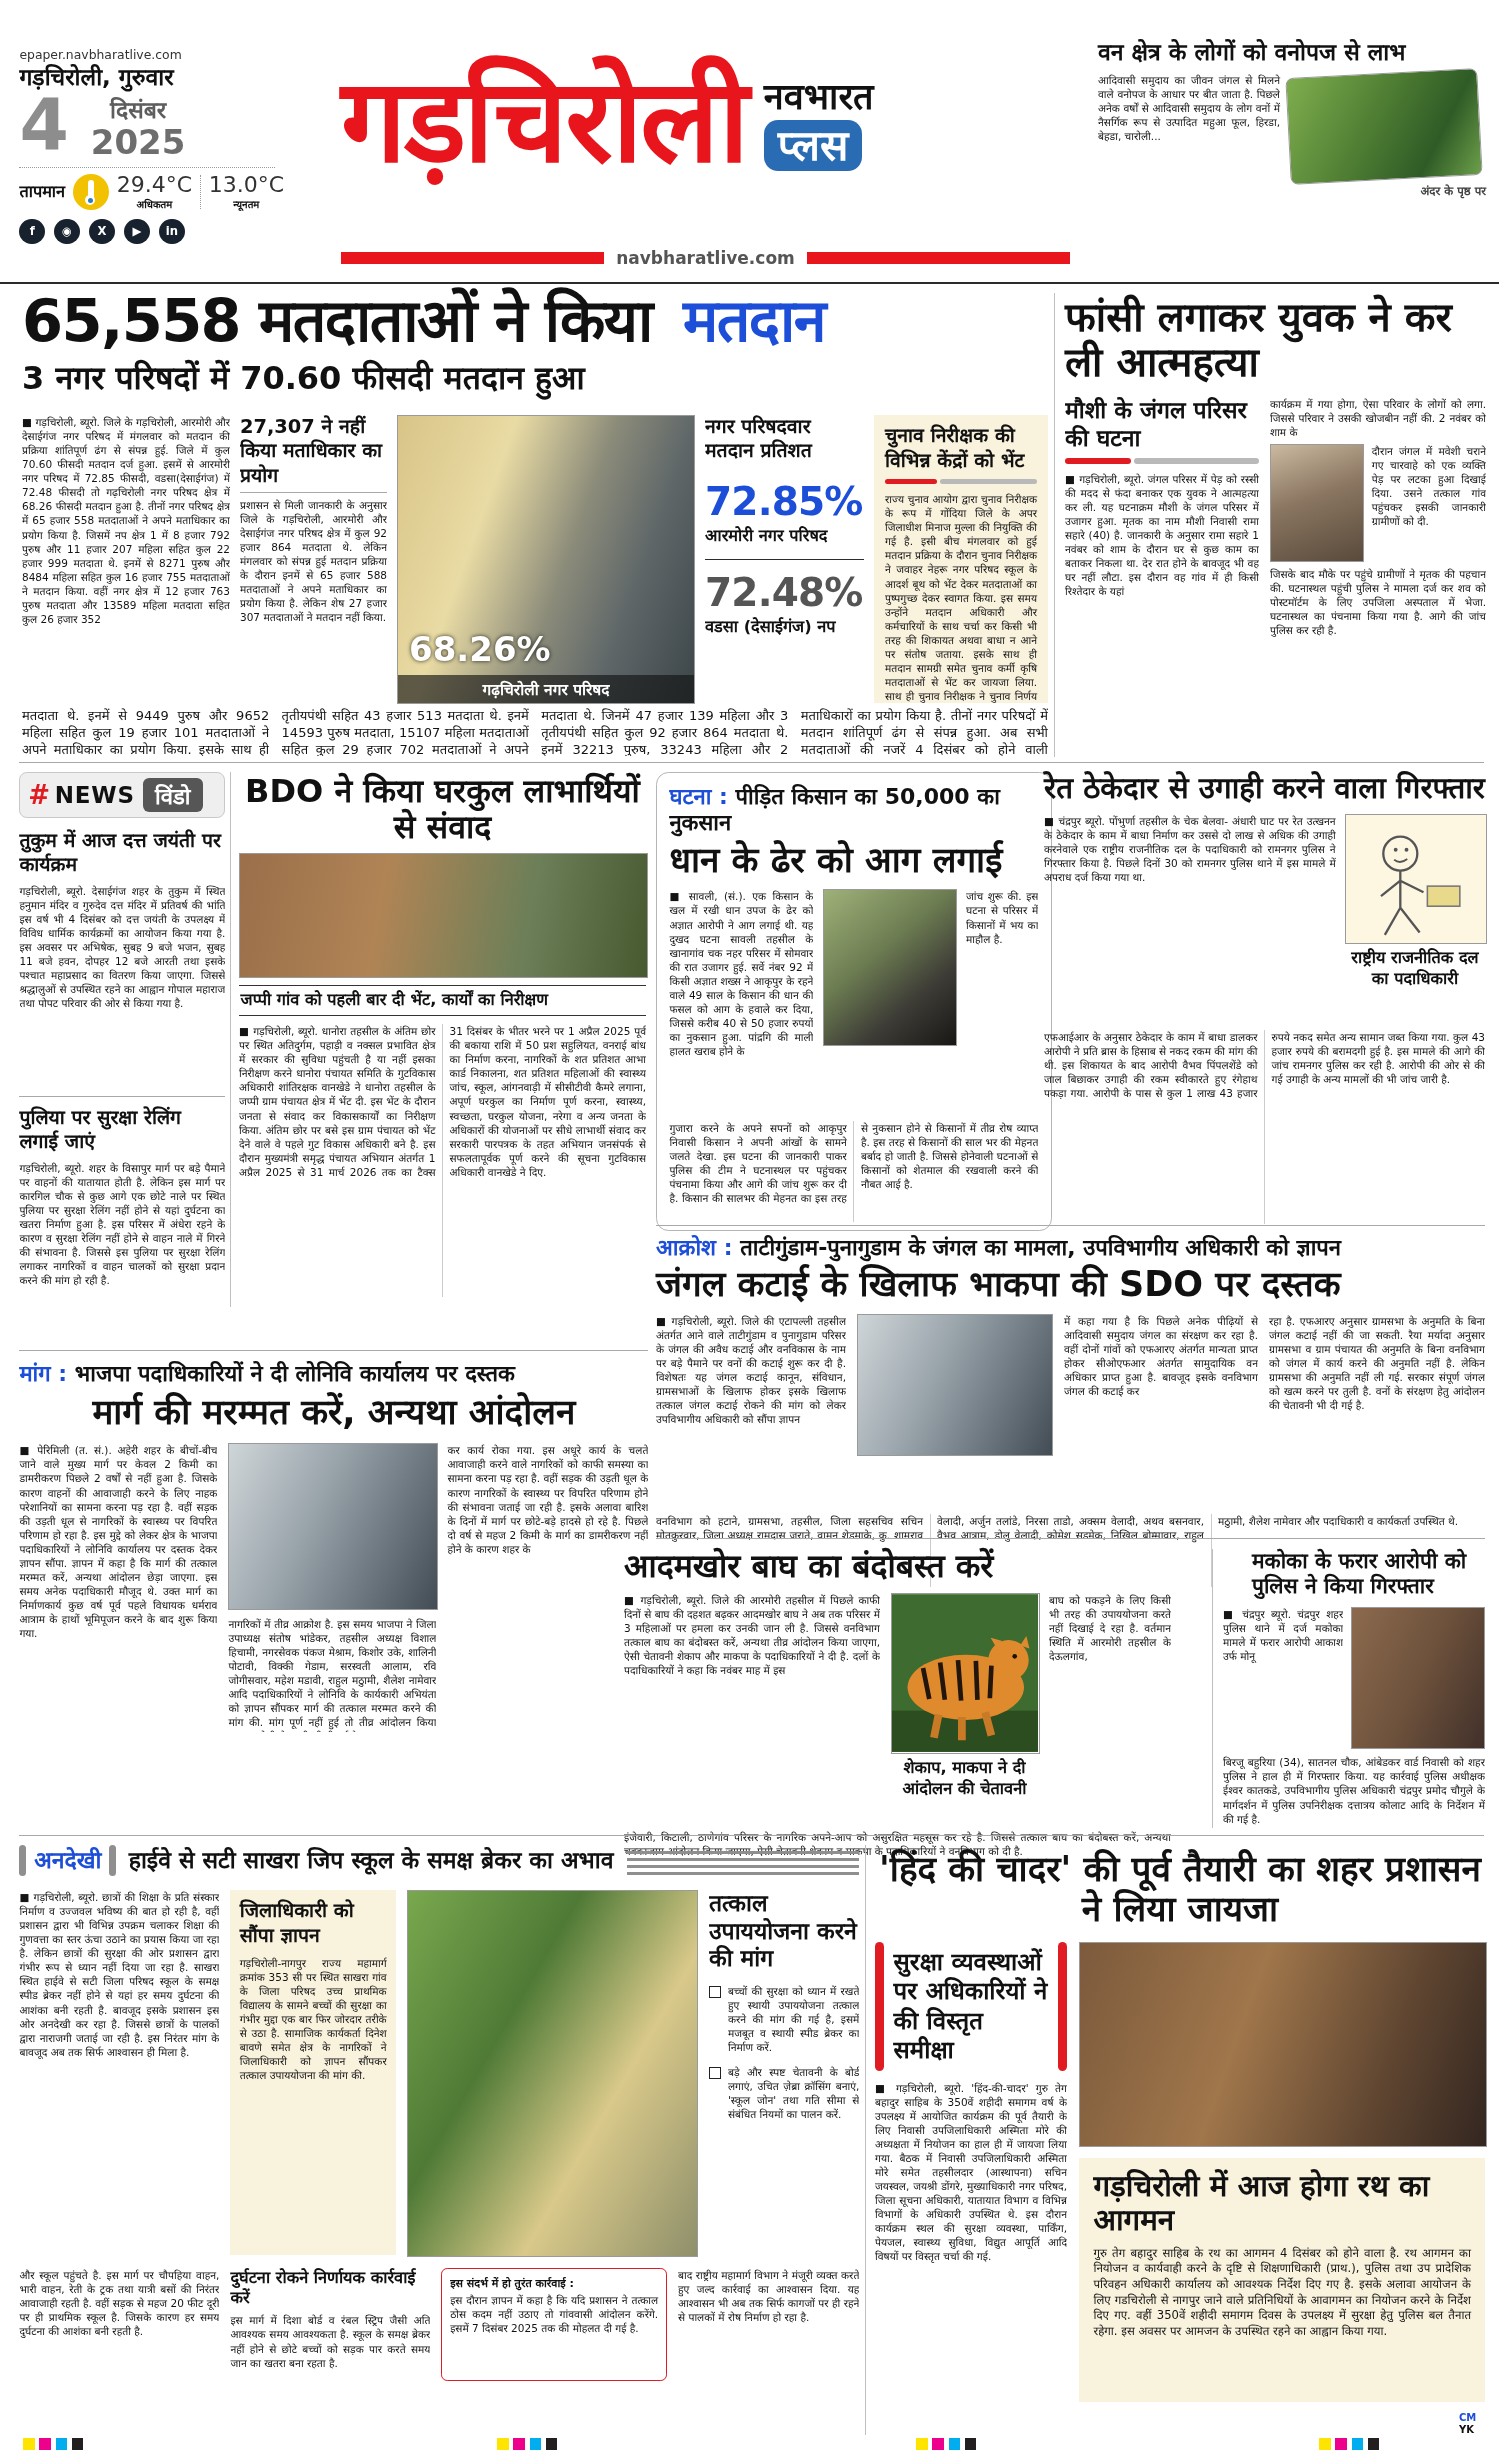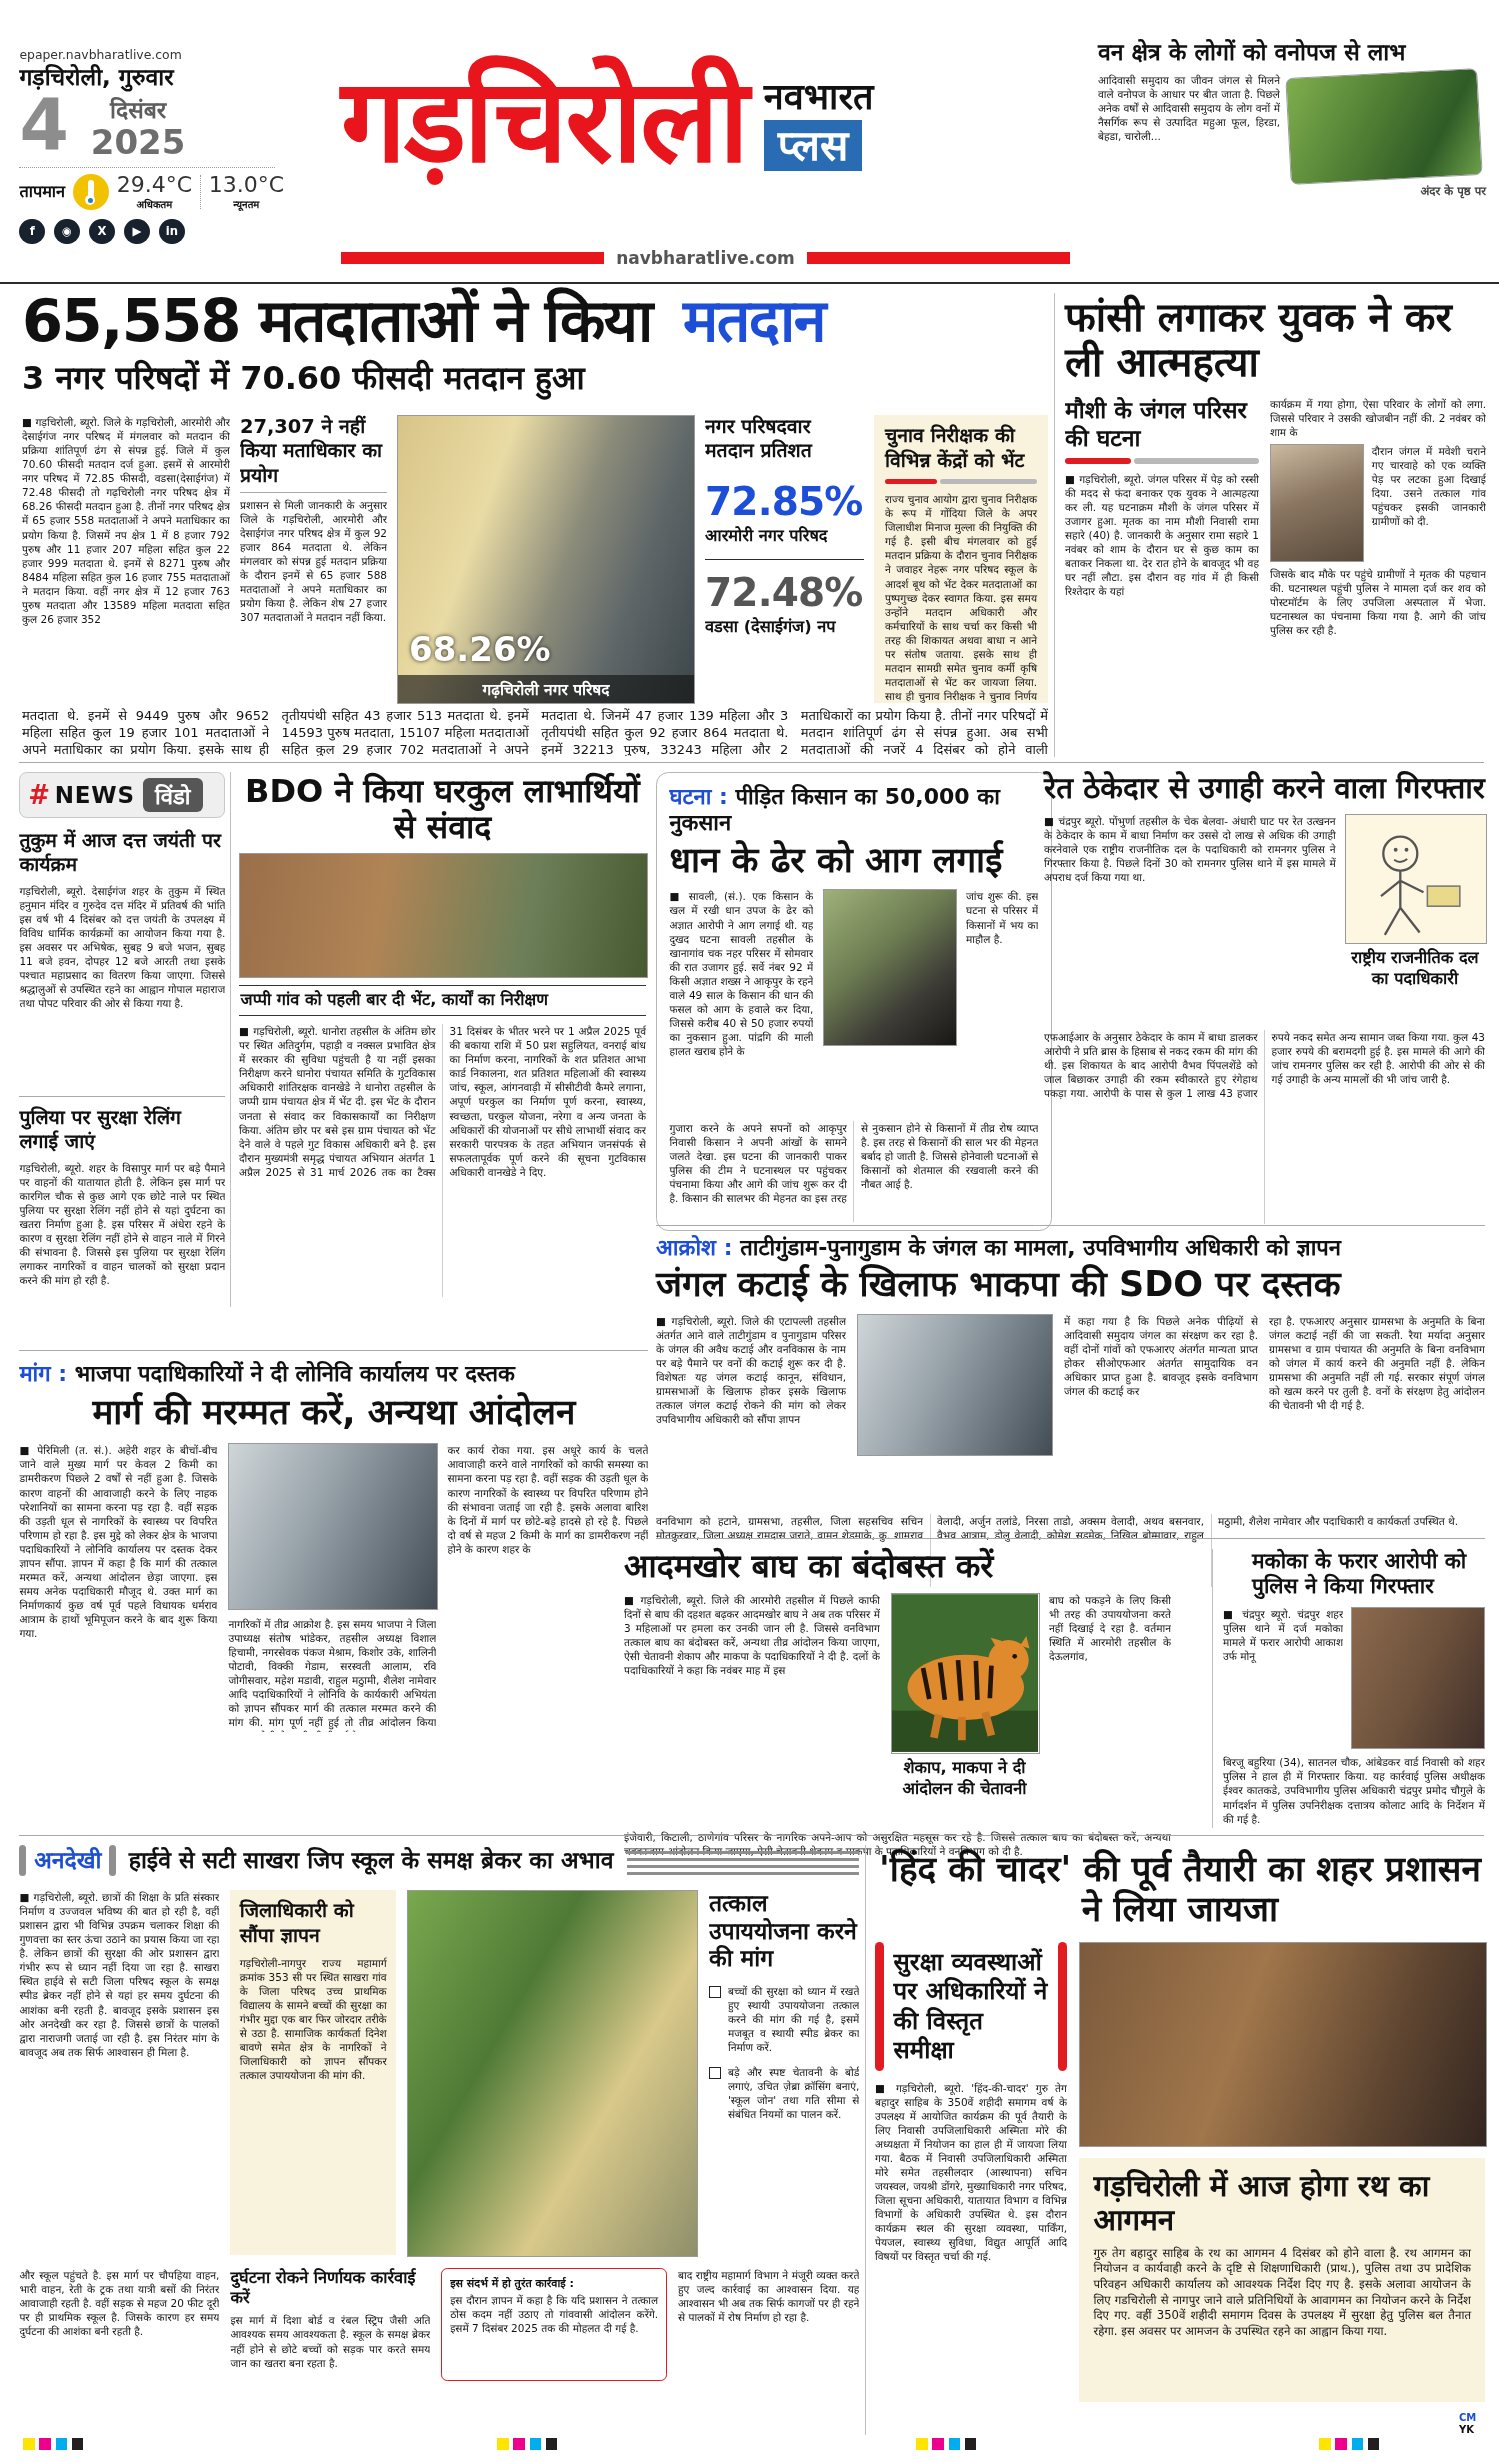--- a/index.html
+++ b/index.html
@@ -45,21 +45,21 @@
         text-shadow:0 0 4.7px rgba(0,0,0,.8);}
   .soc{display:inline-flex;width:25.6px;height:25.6px;border-radius:50%;background:#17222e;color:#fff;
        align-items:center;justify-content:center;font-size:11.6px;font-weight:bold;margin-right:5.4px;}
   .thermo{width:36px;height:36px;border-radius:50%;background:#f2c200;position:relative;flex:0 0 auto;}
   .thermo i{position:absolute;left:14.7px;top:6.2px;width:6.2px;height:18.6px;background:#fff;border-radius:3.1px;}
   .thermo u{position:absolute;left:12.4px;top:21px;width:10px;height:10px;border-radius:50%;background:#fff;}
   .thermo u::after{content:"";position:absolute;left:2.3px;top:2.3px;width:5.4px;height:5.4px;border-radius:50%;background:#2a7fc1;}
   .dotline{border-top:1.6px dotted #9a9a9a;}
   .mast-title{font-size:116px;font-weight:bold;color:#e8151c;line-height:.95;letter-spacing:-2.3px;}
   .brand-plus{display:inline-block;background:#2a6cb4;color:#fff;font-size:42px;font-weight:bold;
-              padding:3.1px 14px;border-radius:0;line-height:1.05;}
+              padding:3.1px 14px;border-radius:14px;line-height:1.05;}
   .site-row{display:flex;align-items:center;gap:12.4px;}
   .site-bar{flex:1;height:11.6px;background:#e8151c;}
   .subbar{display:flex;height:5.4px;margin:6.2px 0 7.8px 0;}
   .subbar .r{width:34%;background:#e11b22;border-radius:3.1px;}
   .subbar .g{flex:1;background:#b9b9b9;margin-left:3.1px;border-radius:3.1px;}
   .roundbox{border:1.6px solid #b5b5b5;border-radius:12.4px;padding:11px 12.4px;background:#fff;}
   .cream{background:#f9f2dd;}
   .flex{display:flex;}
   .statv{font-size:39px;font-weight:bold;letter-spacing:-0.8px;line-height:1;}
   .statl{font-size:16.3px;font-weight:bold;margin-top:3.1px;}

